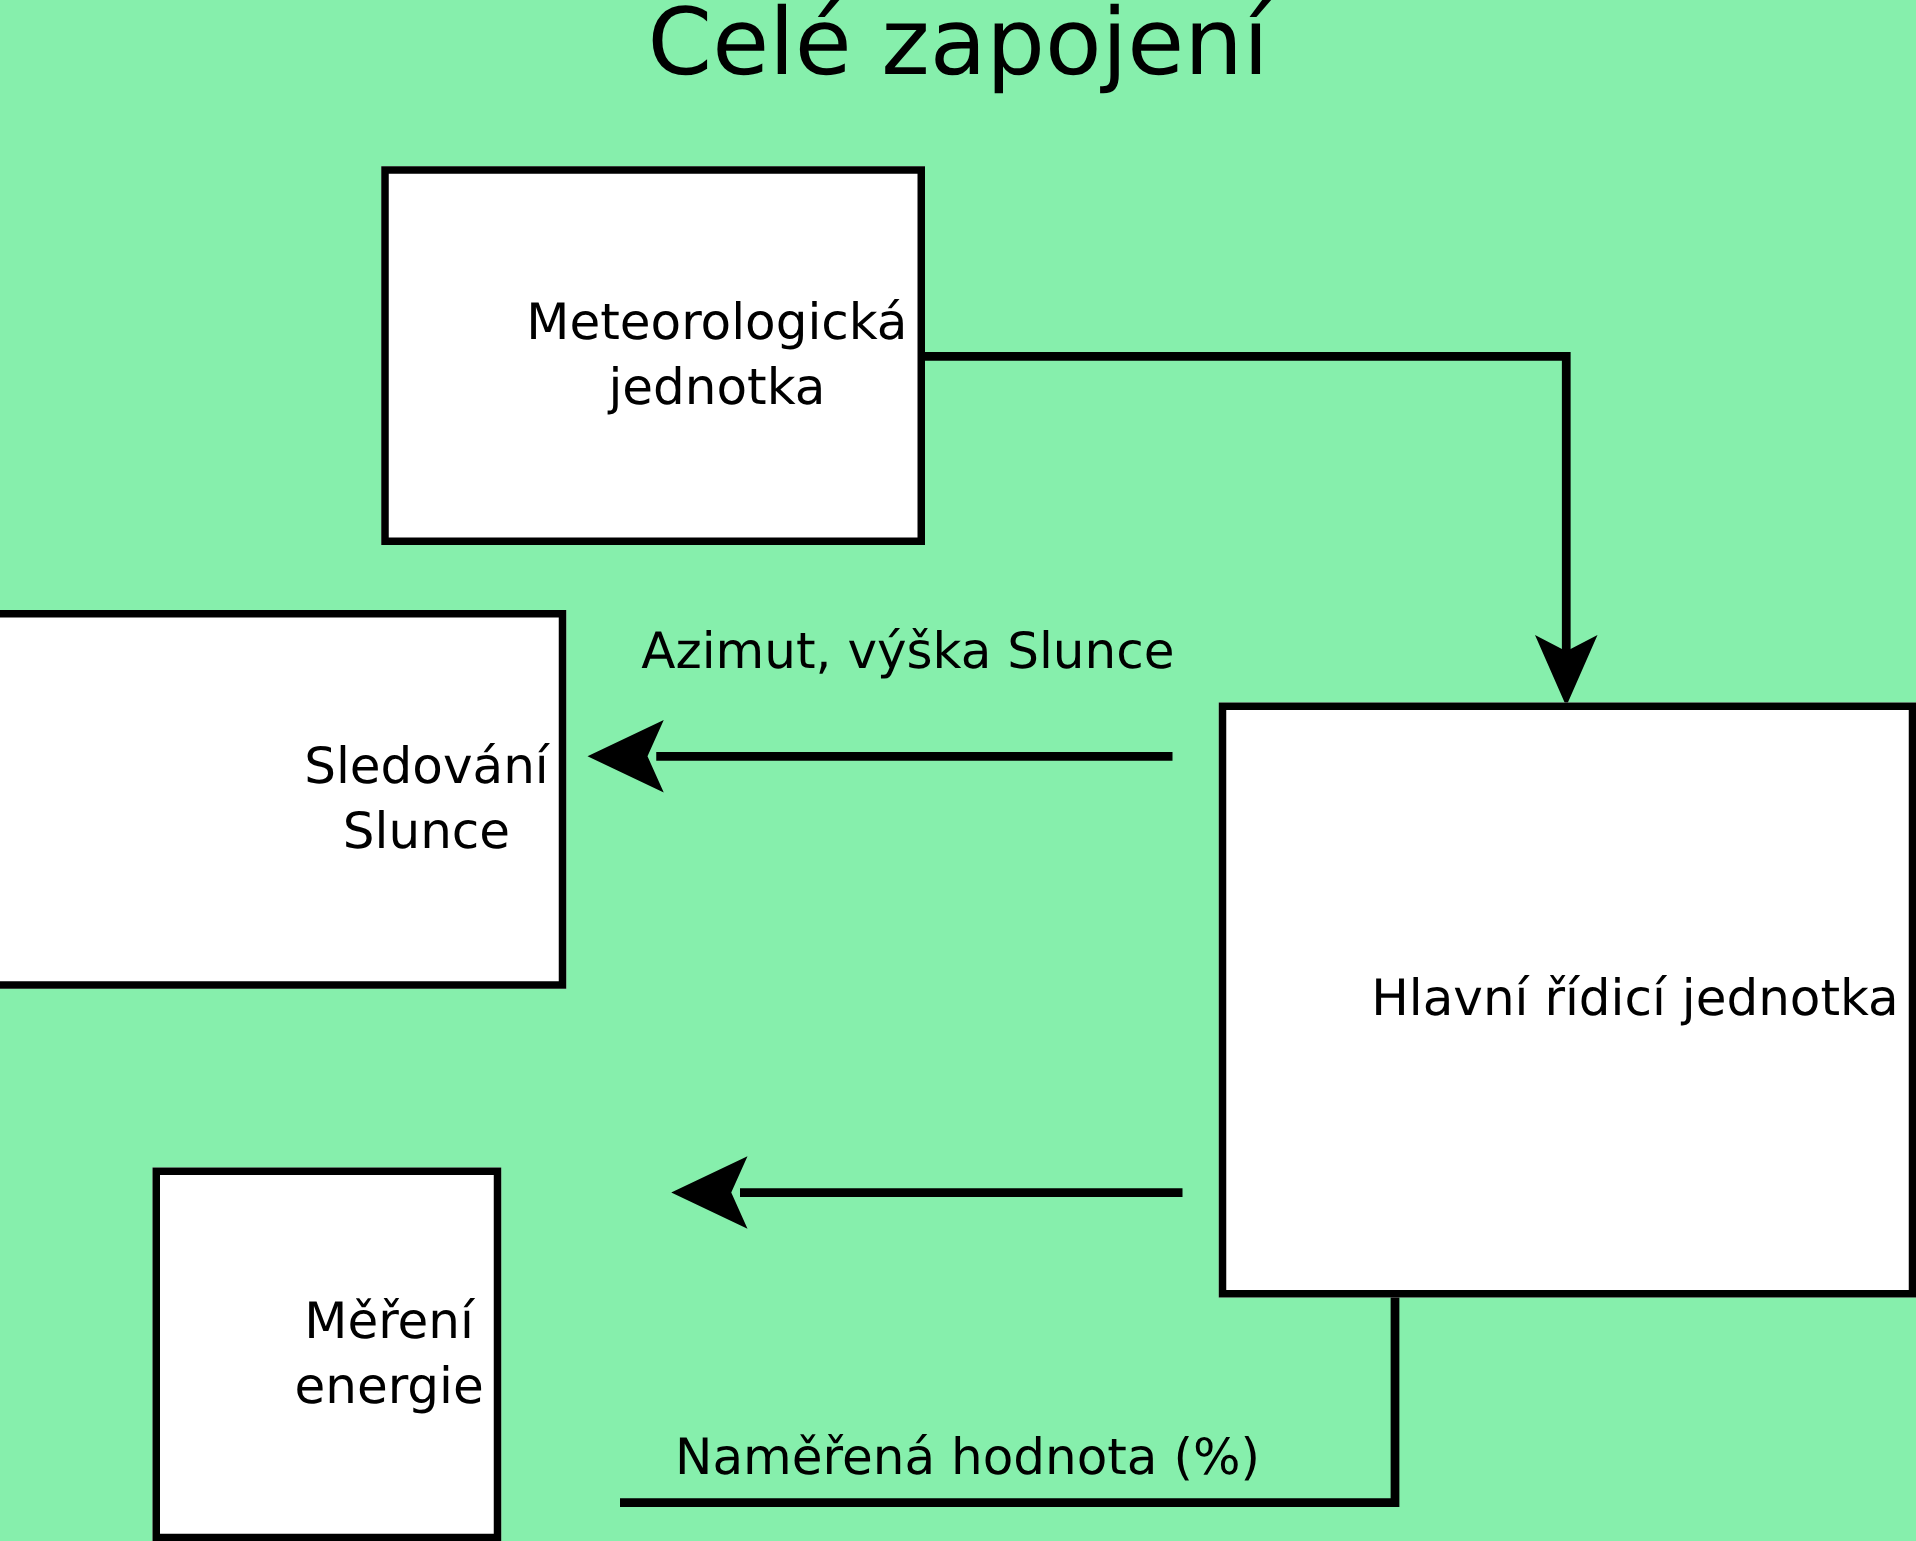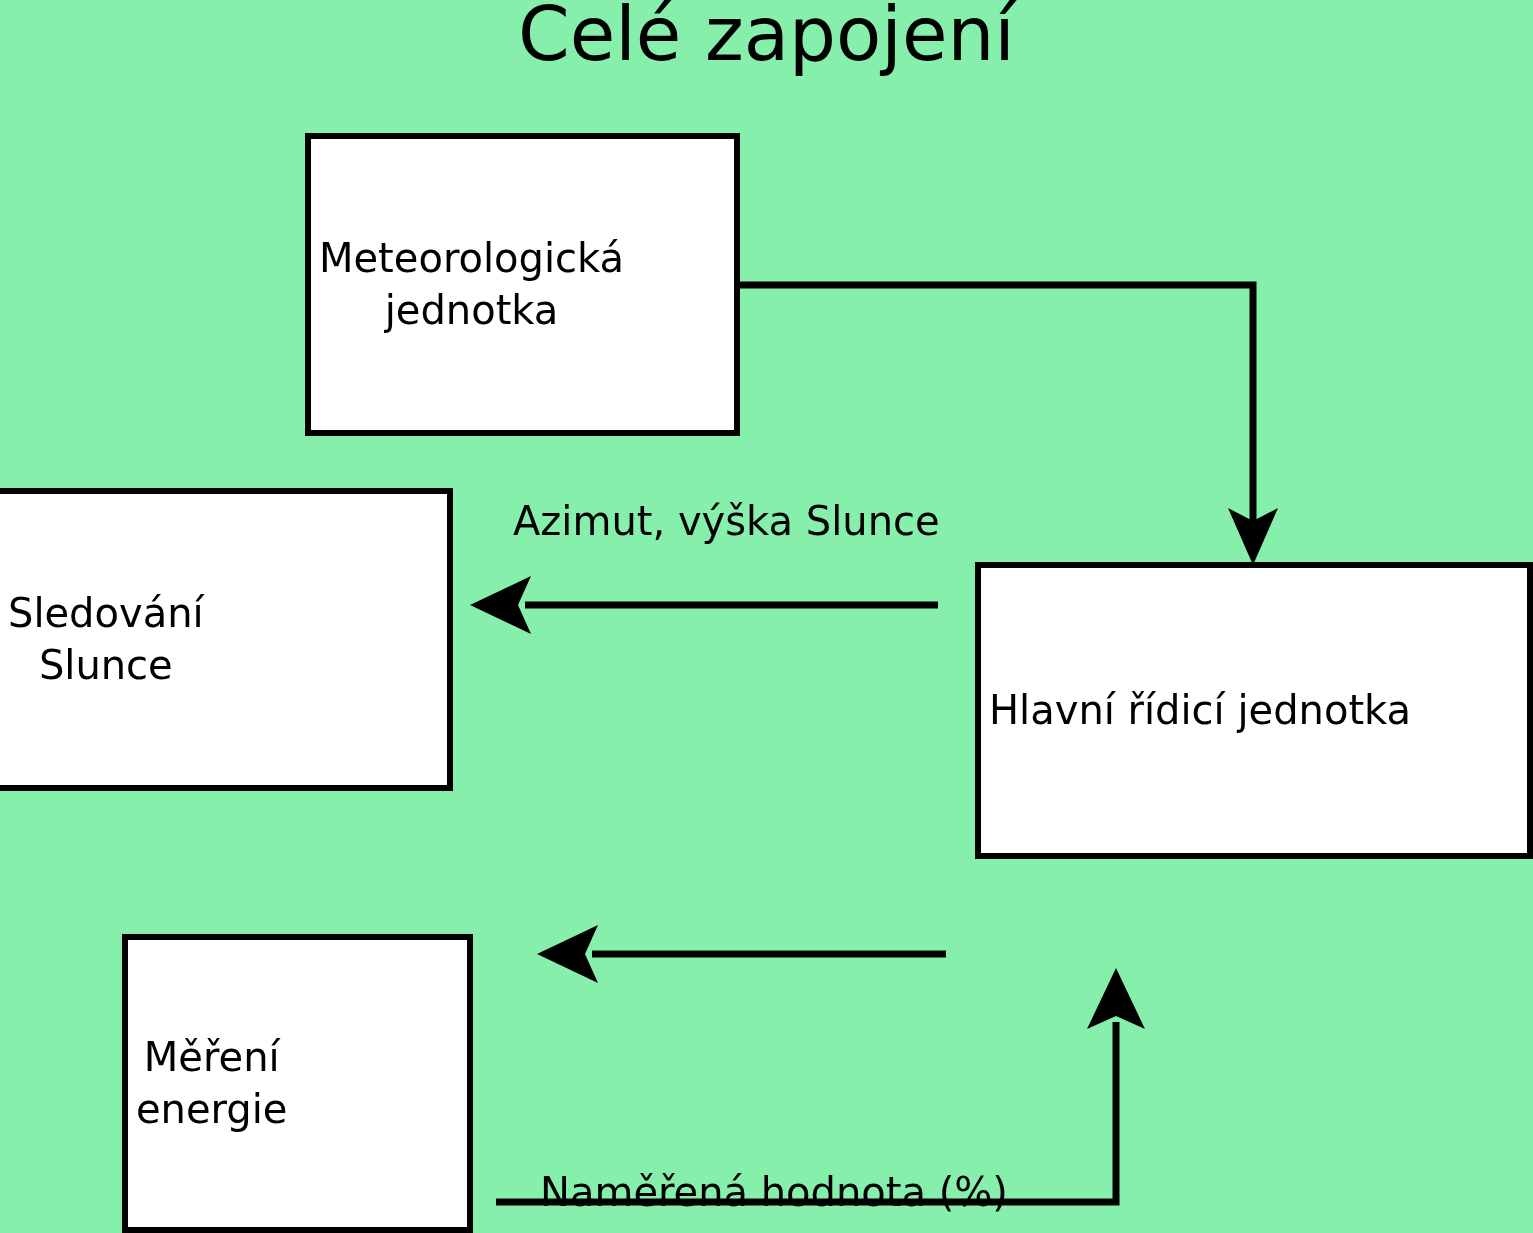--- a/index.html
+++ b/index.html
@@ -28,21 +28,21 @@
     line-height: 1.05;
     white-space: nowrap;
   }
   .node {
     position: absolute;
     border: 6px solid #000000;
     background: #ffffff;
     box-sizing: border-box;
     display: flex;
     align-items: center;
-    justify-content: flex-start;
+    justify-content: flex-end;
     text-align: center;
   }
   .node-label {
     font-size: 40px;
     line-height: 1.28;
     font-weight: 400;
     white-space: pre-line;
     padding: 0 8px;
   }
   .edge-label {
@@ -58,27 +58,27 @@
     left: 0;
     top: 0;
     width: 1533px;
     height: 1233px;
     overflow: visible;
     pointer-events: none;
   }
   
   #node-meteo   { left: 305px;  top: 133px; width: 435px; height: 303px; }
   #node-sun     { left: -6px;   top: 488px; width: 459px; height: 303px; }
-  #node-main    { left: 975px;  top: 562px; width: 558px; height: 297px; }
-  #node-energy  { left: 122px;  top: 934px; width: 351px; height: 299px; }
+  #node-main    { left: 975px;  top: 562px; width: 558px; height: 476px; }
+  #node-energy  { left: 122px;  top: 934px; width: 279px; height: 299px; }
 
   #lbl-measured  { left: 795px; top: 213px; }
   #lbl-azimuth   { left: 513px; top: 495px; }
   #lbl-permit    { left: 497px; top: 828px; }
-  #lbl-percent   { left: 540px; top: 1140px; margin-top: 26px; }
+  #lbl-percent   { left: 540px; top: 1140px; }
 </style>
 </head>
 <body>
 
 <div id="canvas">
 
   <div class="title">Celé zapojení</div>
 
   <svg class="wires" viewBox="0 0 1533 1233" xmlns="http://www.w3.org/2000/svg">
 

